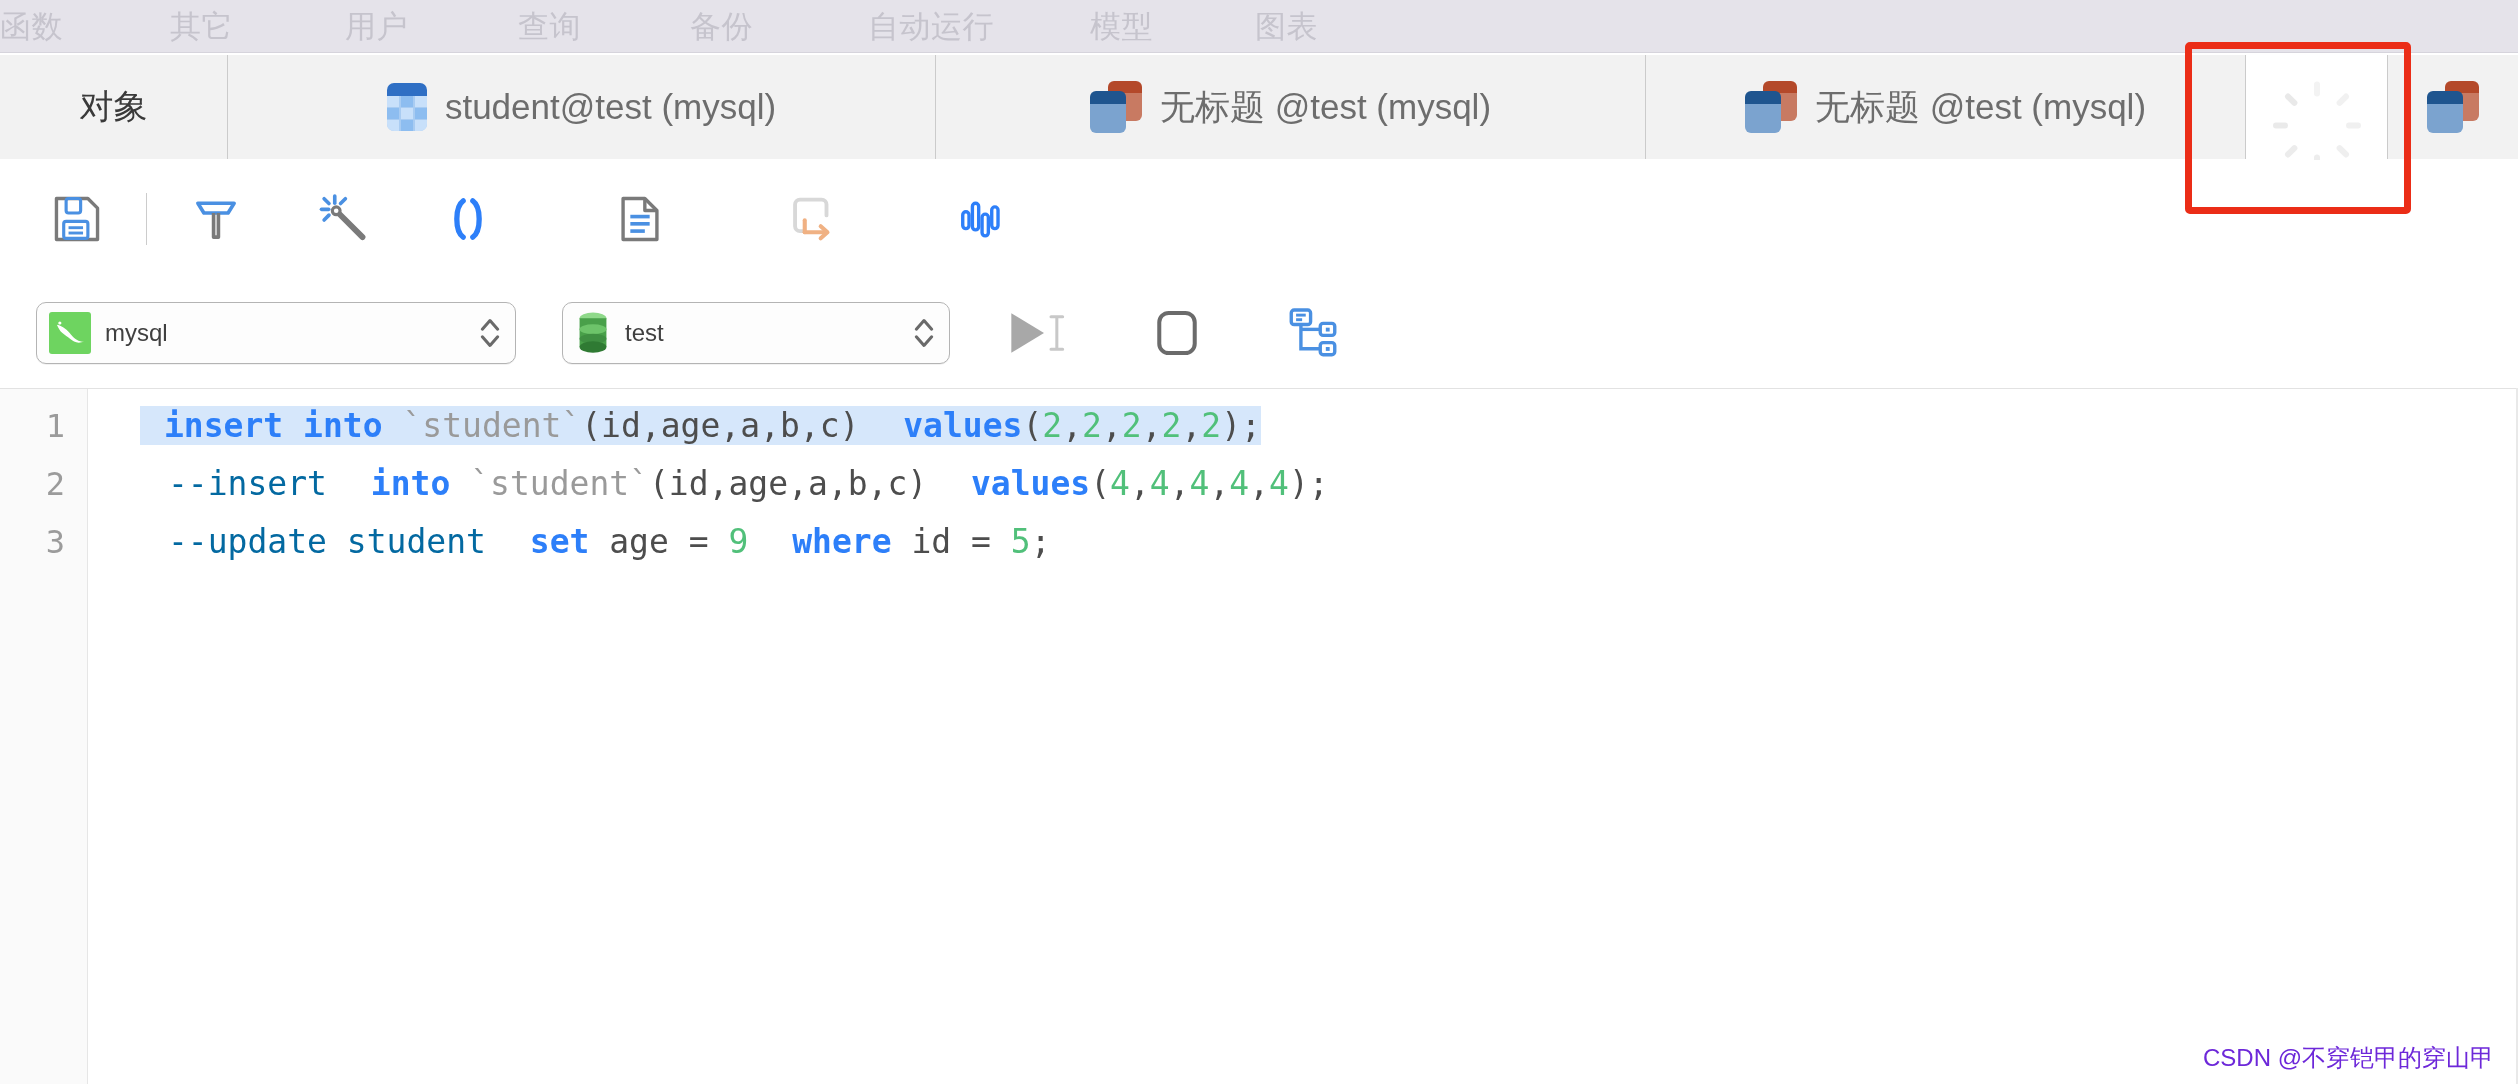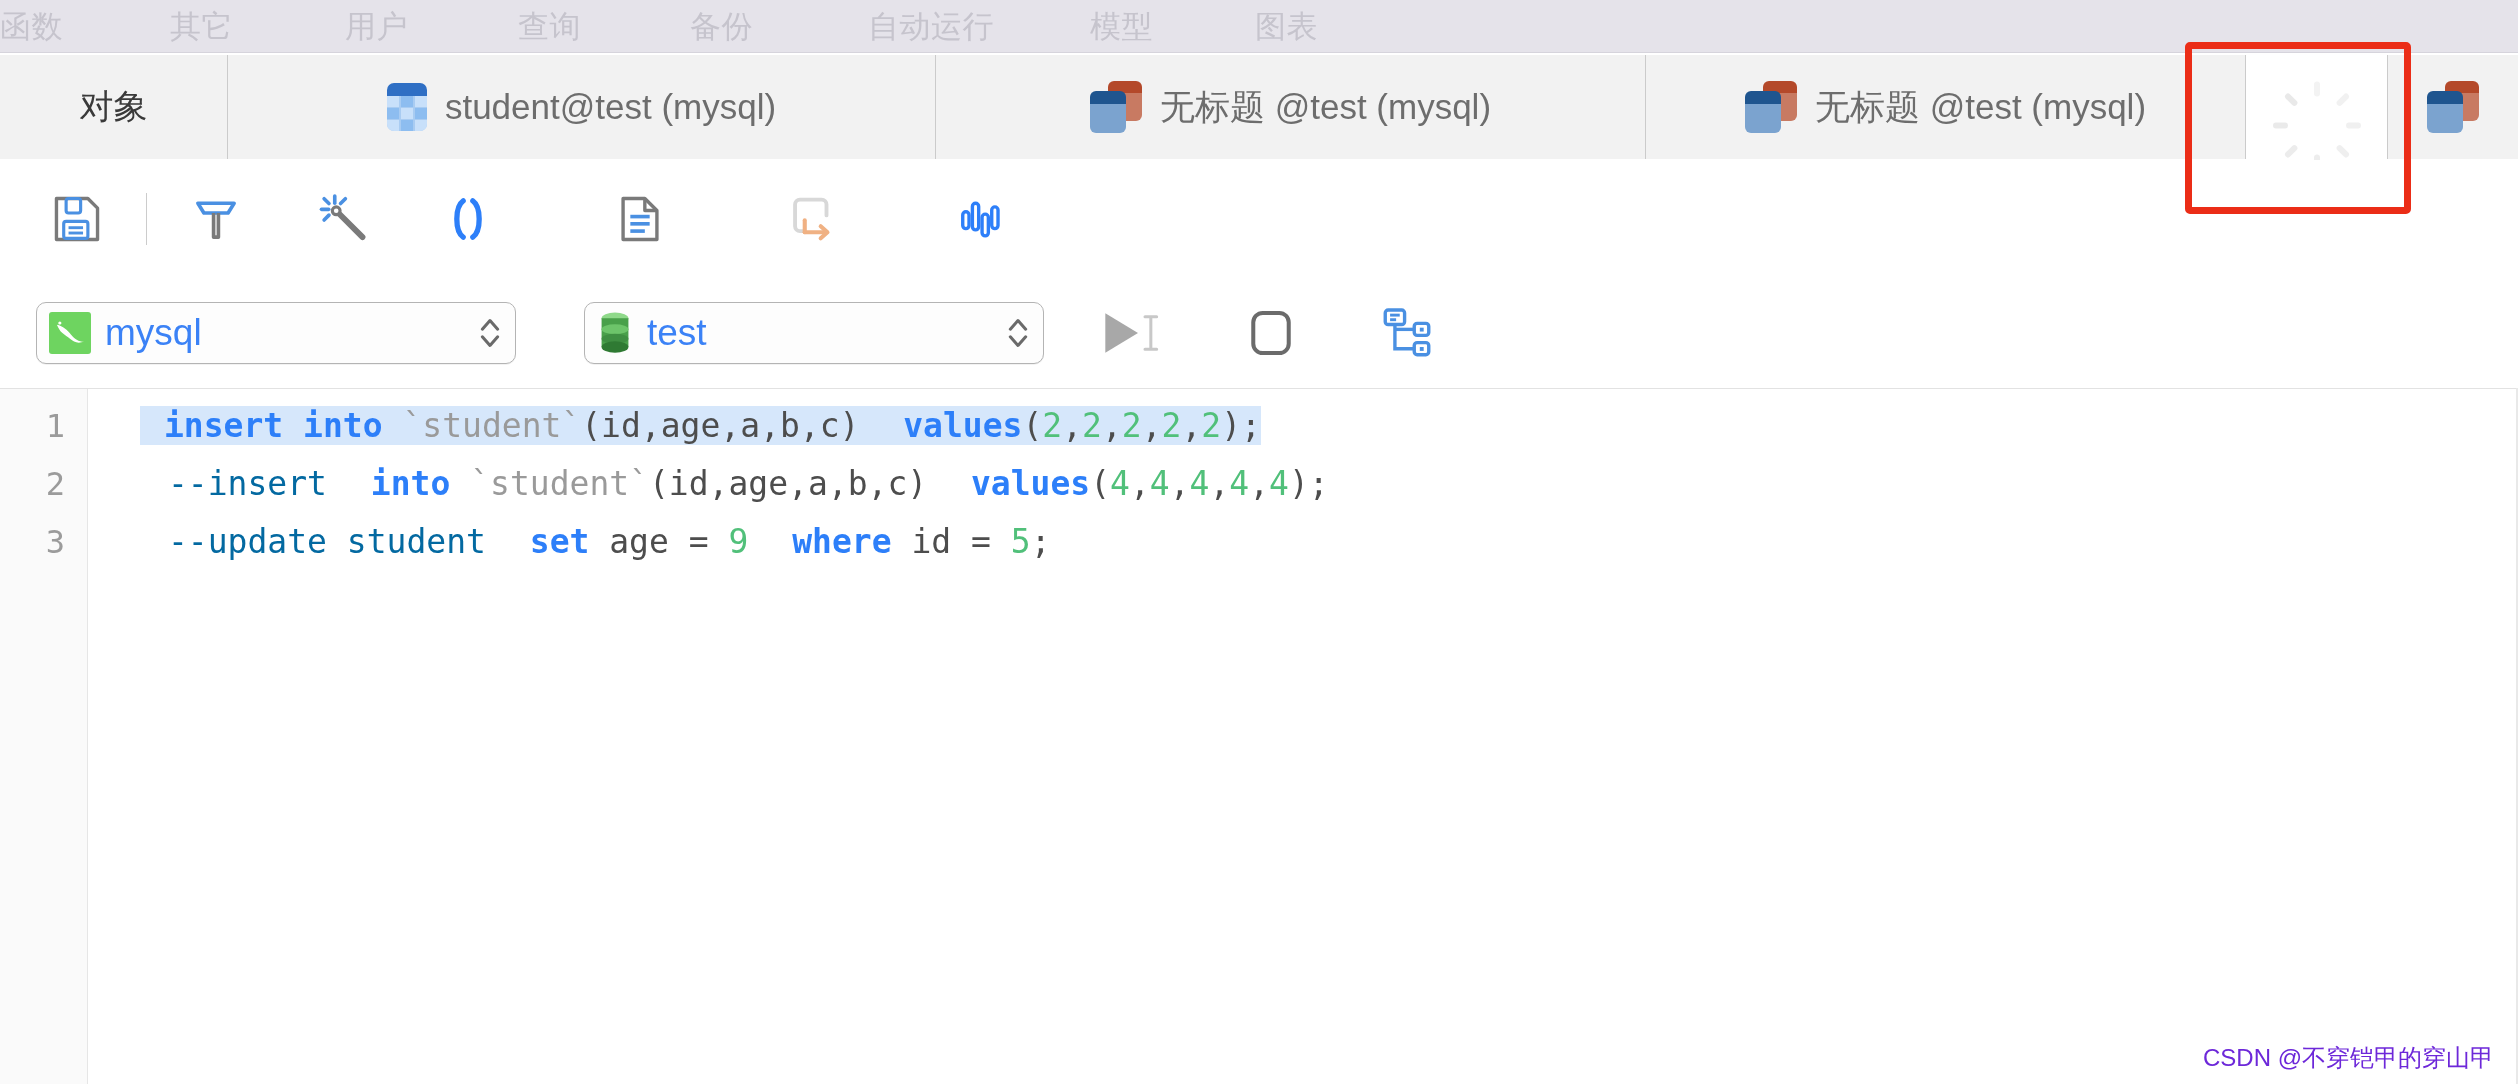--- a/index.html
+++ b/index.html
@@ -132,23 +132,23 @@
     height: 62px;
     border: 1.5px solid #b4b4b4;
     border-radius: 10px;
     background: #fdfdfd;
     display: flex; align-items: center;
     padding: 0 10px 0 12px;
     gap: 14px;
     box-shadow: 0 1px 0 rgba(0,0,0,0.05);
   }
   .combo.conn { width: 480px; }
-  .combo.db { width: 460px; margin-left: 68px; }
+  .combo.db { width: 388px; margin-left: 46px; }
   .combo-text {
-    font-size: 37px; color: #3b82f6; flex: 1;
+    font-size: 24px; color: #404040; flex: 1;
     white-space: nowrap; overflow: hidden;
   }
   .stepper { width: 30px; height: 46px; position: relative; flex: 0 0 auto; }
 
   .mysql-logo {
     width: 42px; height: 42px; background: #6ed460; border-radius: 3px;
     flex: 0 0 auto; position: relative; overflow: hidden;
   }
   .db-cyl { width: 36px; height: 46px; flex: 0 0 auto; position: relative; }
 

